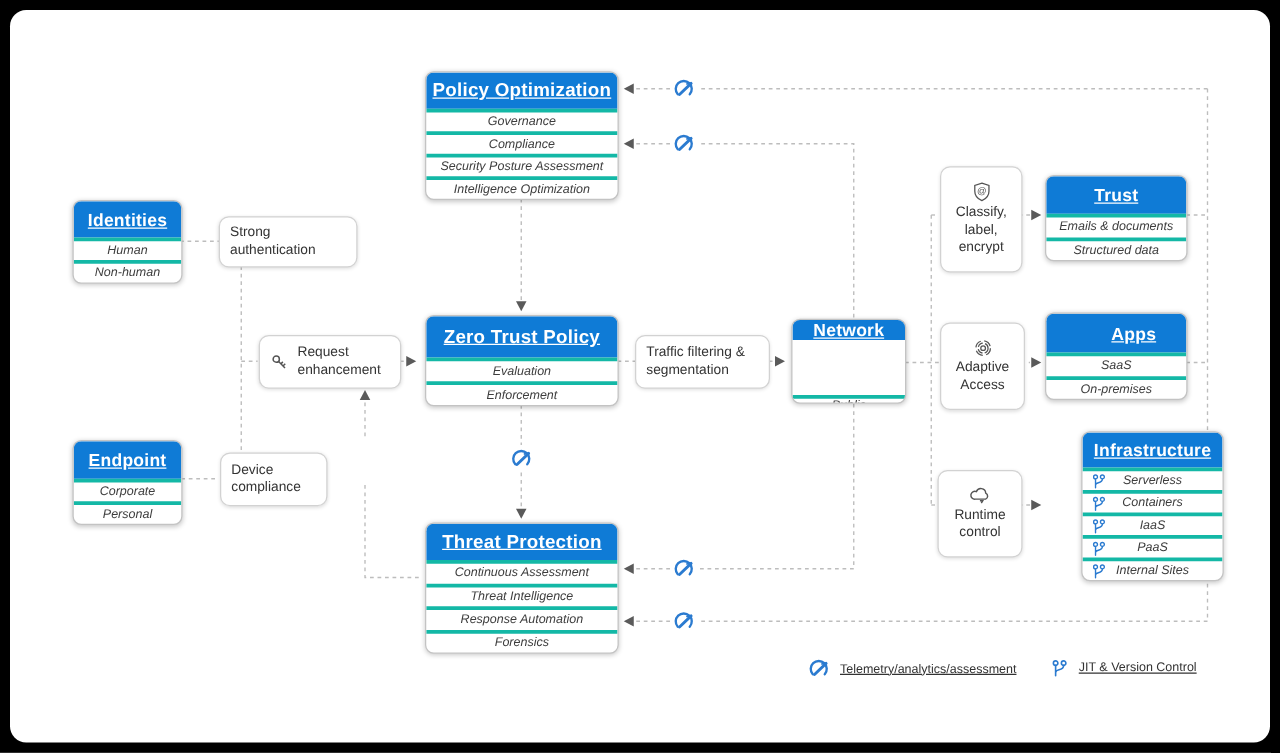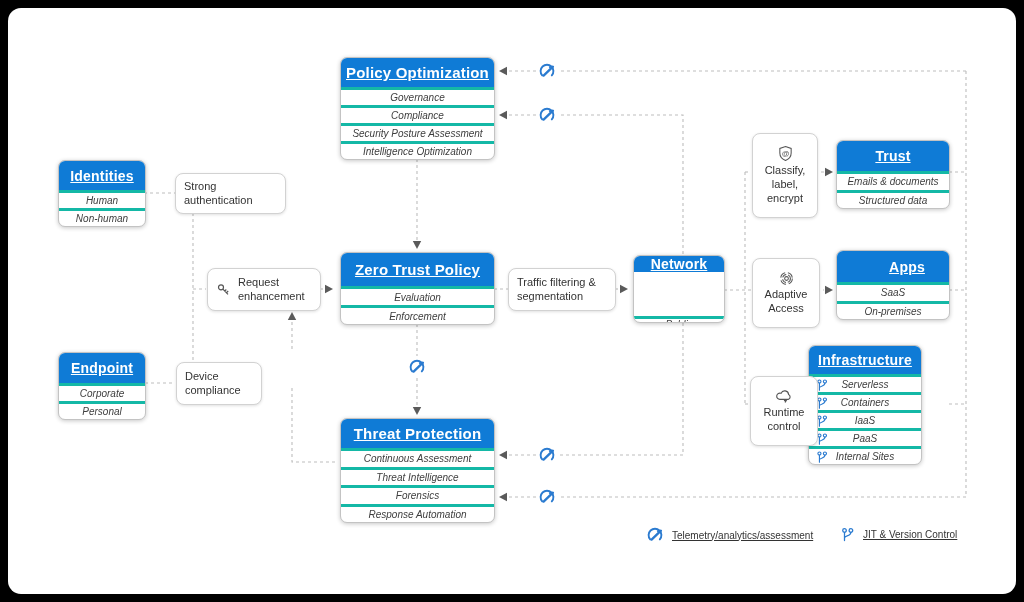--- a/index.html
+++ b/index.html
@@ -133,43 +133,43 @@
   <div class="entity" style="left:340px;top:252px;width:153px;height:71px;">
     <div class="hd big" style="height:33px;">Zero Trust Policy</div>
     <div class="row">Evaluation</div>
     <div class="row">Enforcement</div>
   </div>
 
   <div class="entity" style="left:340px;top:418px;width:153px;height:103px;">
     <div class="hd big" style="height:29px;">Threat Protection</div>
     <div class="row">Continuous Assessment</div>
     <div class="row">Threat Intelligence</div>
+    <div class="row">Response Automation</div>
     <div class="row">Forensics</div>
-    <div class="row">Response Automation</div>
   </div>
 
   <div class="entity" style="left:633px;top:255px;width:90px;height:66px;gap:44px;">
     <div class="hd" style="height:28px;">Network</div>
     <div class="row">Public</div>
     <div class="row">Private</div>
   </div>
 
   <div class="entity" style="left:836px;top:140px;width:112px;height:67px;">
     <div class="hd" style="height:30px;">Trust</div>
     <div class="row">Emails &amp; documents</div>
     <div class="row">Structured data</div>
   </div>
 
   <div class="entity" style="left:836px;top:250px;width:112px;height:68px;">
     <div class="hd" style="height:31px;padding-left:28px;">Apps</div>
     <div class="row">SaaS</div>
     <div class="row">On-premises</div>
   </div>
 
-  <div class="entity" style="left:808px;top:345px;width:112px;height:118px;">
+  <div class="entity" style="left:865px;top:345px;width:112px;height:118px;">
     <div class="hd" style="height:28px;">Infrastructure</div>
     <div class="row">
         <span class="ric"><svg width="12" height="14" viewBox="-7 -7 14 14">
             <use href="#gitbranch"></use>
           </svg></span>
         <span>Serverless</span>
       </div>
     <div class="row">
         <span class="ric"><svg width="12" height="14" viewBox="-7 -7 14 14">
             <use href="#gitbranch"></use>

